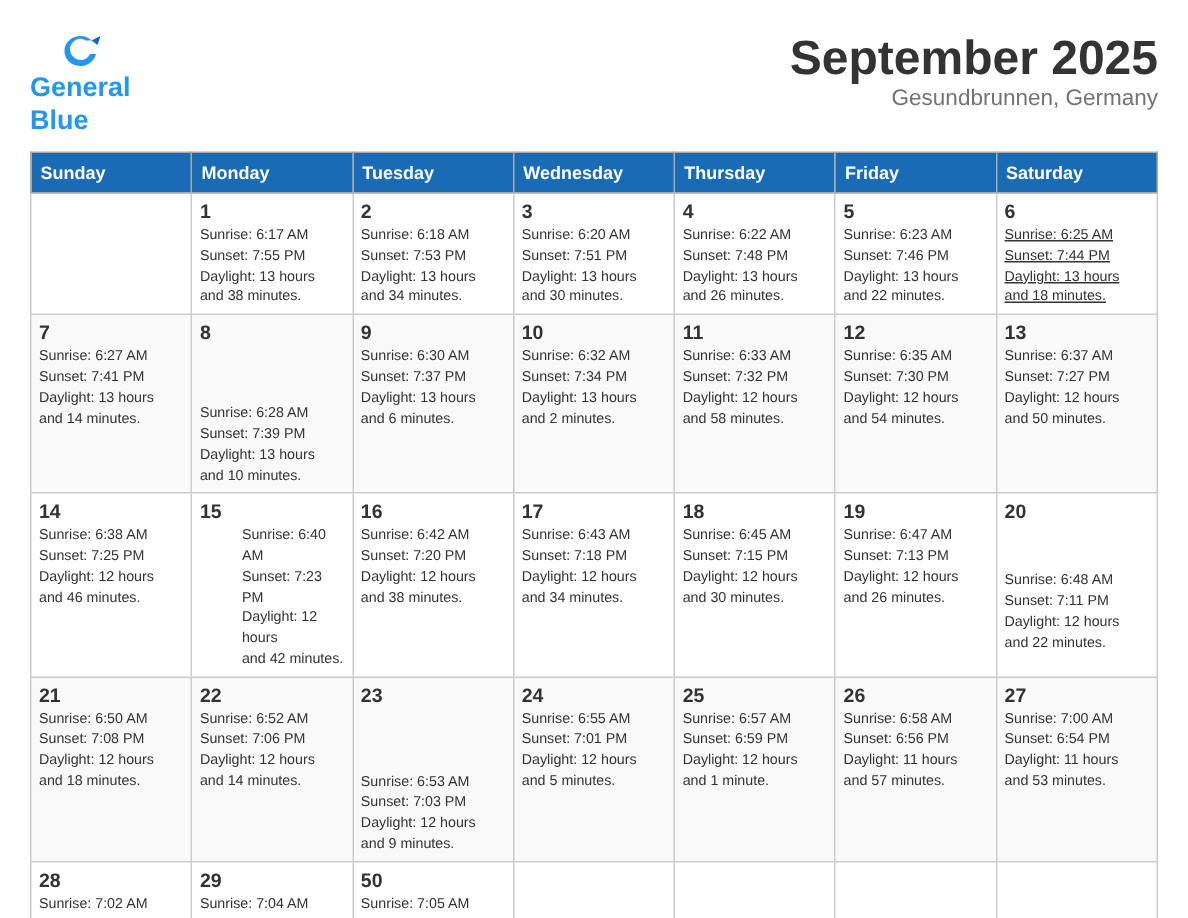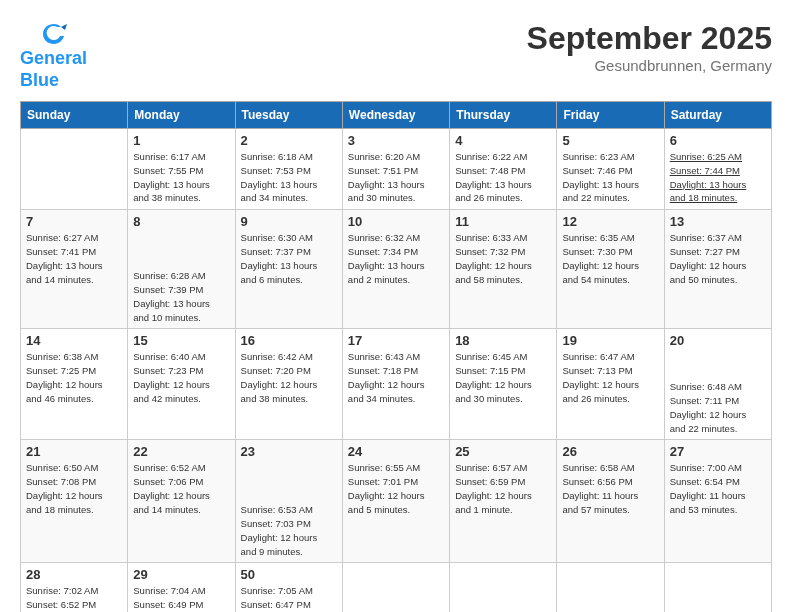--- a/index.html
+++ b/index.html
@@ -222,21 +222,21 @@
       <tr>
         <td>
           <span class="day-number">14</span>
           <div class="day-info" style="white-space: pre-line;">Sunrise: 6:38 AM
 Sunset: 7:25 PM
 Daylight: 12 hours
 and 46 minutes.</div>
         </td>
         <td>
           <span class="day-number">15</span>
-          <div class="day-info" style="white-space: pre-line;">Sunrise: 6:40 AM
+          <div class="day-info" style="white-space: pre-line; margin-left: 28px;">Sunrise: 6:40 AM
 Sunset: 7:23 PM
 Daylight: 12 hours
 and 42 minutes.</div>
         </td>
         <td>
           <span class="day-number">16</span>
           <div class="day-info" style="white-space: pre-line;">Sunrise: 6:42 AM
 Sunset: 7:20 PM
 Daylight: 12 hours
 and 38 minutes.</div>

